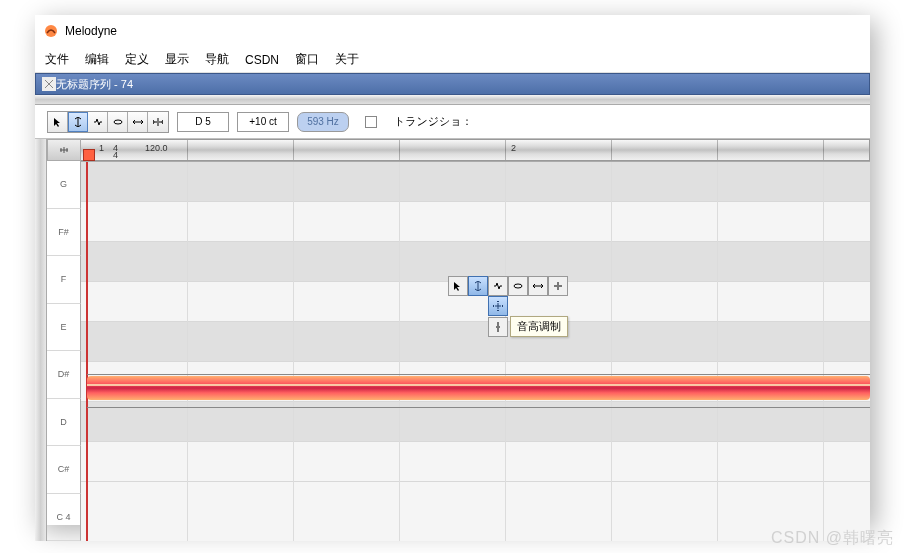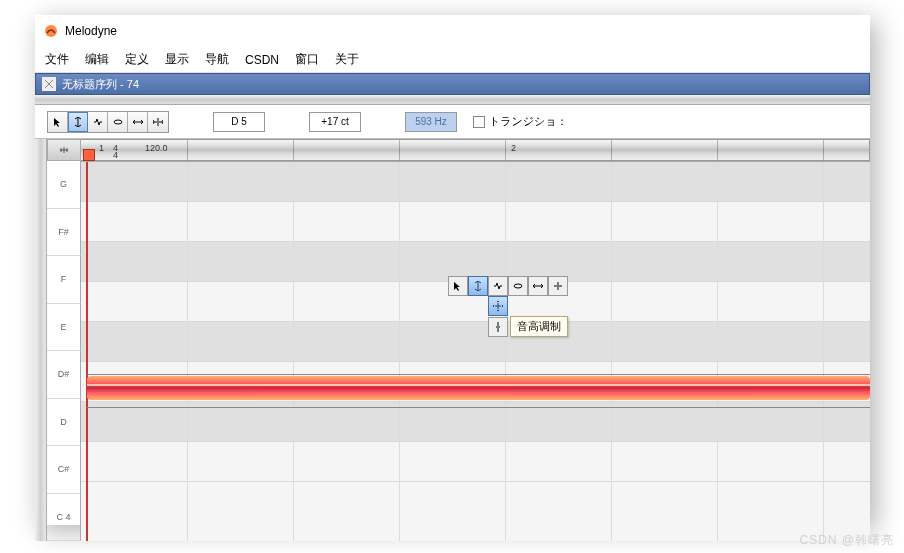--- a/index.html
+++ b/index.html
@@ -2,32 +2,32 @@
 <html><head>
 <meta charset="utf-8">
 <style>
 * { box-sizing: border-box; margin: 0; padding: 0; font-family: "Microsoft YaHei", Arial, sans-serif; }
 body { background: #fff; width: 904px; height: 553px; position: relative; overflow: hidden; }
 .outer-shadow { position: absolute; left: 35px; top: 15px; width: 835px; height: 510px; box-shadow: 6px 6px 25px rgba(0,0,0,0.3); background: #fff; }
 .titlebar { height: 30px; display: flex; align-items: center; padding: 16px 8px; background: #fff; font-size: 12px; }
 .titlebar .logo { width: 16px; height: 16px; margin-right: 6px; }
 .menubar { height: 26px; display: flex; align-items: center; padding: 0 10px; gap: 16px; background: #fff; border-bottom: 1px solid #e0e0e0; font-size: 12px; }
 .menubar span { cursor: pointer; }
-.doc-header { height: 22px; background: linear-gradient(to bottom, #6b8ac2, #4d6fa8); display: flex; align-items: center; padding: 0 6px; color: #fff; font-size: 11px; gap: 6px; border: 1px solid #3b5789; }
+.doc-header { height: 22px; background: linear-gradient(to bottom, #6b8ac2, #4d6fa8); display: flex; align-items: center; padding: 0 6px; color: #fff; font-size: 11px; border: 1px solid #3b5789; }
 .doc-header .icon { width: 14px; height: 14px; background: #eee; display: inline-block; }
 .workspace { display: flex; flex-direction: column; }
 .toolbar-row { height: 34px; display: flex; align-items: center; padding: 0 12px; gap: 8px; border-bottom: 1px solid #c0c0c0; }
 .metal-strip { height: 10px; background: linear-gradient(to bottom, #f5f5f5, #ccc, #e0e0e0); border-bottom: 1px solid #aaa; }
 .tool-group { display: flex; border: 1px solid #999; }
 .tool-btn { width: 20px; height: 20px; display: flex; align-items: center; justify-content: center; background: linear-gradient(to bottom, #fdfdfd, #e8e8e8); border-right: 1px solid #aaa; font-size: 10px; cursor: pointer; }
 .tool-btn:last-child { border-right: none; }
 .tool-btn.hover { background: linear-gradient(to bottom, #d8e8ff, #a8c8f0); border: 1px solid #5080c0; }
-.info-box { height: 20px; min-width: 52px; border: 1px solid #999; background: #fff; display: flex; align-items: center; justify-content: center; font-size: 10px; padding: 0 6px; margin-left: 36px; }
-.info-box.highlight { background: #bcd0f0; color: #5070a0; }
-.checkbox-wrap { display: flex; align-items: center; gap: 4px; font-size: 11px; margin-left: 8px; }
+.info-box { height: 20px; min-width: 52px; border: 1px solid #999; background: #fff; display: flex; align-items: center; justify-content: center; font-size: 10px; padding: 0 6px; }
+.info-box.highlight { background: #bcd0f0; color: #5070a0; border-radius: 7px; }
+.checkbox-wrap { display: flex; align-items: center; gap: 17px; font-size: 11px; margin-left: 8px; }
 .checkbox-wrap .cb { width: 12px; height: 12px; border: 1px solid #888; background: #fff; }
 .content-area { display: flex; height: 380px; }
 .left-gutter { width: 12px; background: linear-gradient(to right, #f0f0f0, #d0d0d0, #e8e8e8); border-right: 1px solid #aaa; }
 .piano-col { width: 34px; display: flex; flex-direction: column; }
 .piano-row { flex: 1; display: flex; align-items: center; justify-content: center; font-size: 9px; color: #666; border-bottom: 1px solid #d8d8d8; border-right: 1px solid #aaa; }
 .ruler-row { height: 22px; display: flex; }
 .ruler-corner { width: 34px; display: flex; align-items: center; justify-content: center; border: 1px solid #aaa; background: linear-gradient(to bottom, #eee, #ccc); font-size: 10px; }
 .ruler { flex: 1; background: linear-gradient(to bottom, #f8f8f8 0%, #ddd 30%, #c2c2c2 50%, #dedede 70%, #f0f0f0 100%); position: relative; border: 1px solid #999; border-left: none; font-size: 9px; color: #444; }
 .ruler .tick { position: absolute; top: 0; height: 100%; border-left: 1px solid rgba(0,0,0,0.25); }
 .ruler .label { position: absolute; top: 3px; font-size: 9px; color: #333; }
@@ -41,21 +41,21 @@
 .note-blob .layer1 { position: absolute; inset: 0; background: linear-gradient(to bottom, rgba(0,0,0,0) 0%, rgba(0,0,0,0.1) 40%, rgba(0,0,0,0) 60%); border-top: 1px solid #888; border-bottom: 1px solid #888; }
 .note-blob .layer2 { position: absolute; left: 0; right: 0; top: 2px; bottom: 8px; background: linear-gradient(to bottom, #ffb070 0%, #ff6060 30%, #cc2244 50%, #ff6060 70%, #ffb070 100%); border-radius: 4px; }
 .note-blob .layer3 { position: absolute; left: 0; right: 0; top: 10px; height: 2px; background: rgba(255,255,200,0.7); }
 .context-menu { position: absolute; left: 448px; top: 276px; }
 .cm-row1 { display: flex; }
 .cm-row2 { display: flex; margin-left: 40px; }
 .cm-row3 { display: flex; margin-left: 40px; align-items: center; }
 .cm-btn { width: 20px; height: 20px; display: flex; align-items: center; justify-content: center; background: #f0f0f0; border: 1px solid #999; font-size: 10px; cursor: pointer; }
 .cm-btn.sel { background: linear-gradient(to bottom, #c8e0ff, #90b8e8); border-color: #4070b0; }
 .tooltip { background: #fffef0; border: 1px solid #b0a880; padding: 2px 6px; font-size: 11px; margin-left: 2px; box-shadow: 1px 1px 2px rgba(0,0,0,0.2); }
-.watermark { position: absolute; right: 10px; bottom: 4px; font-size: 12px; color: rgba(200,200,200,0.8); letter-spacing: 1px; margin-left: 28px; }
+.watermark { position: absolute; right: 10px; bottom: 4px; font-size: 16px; color: rgba(200,200,200,0.8); letter-spacing: 1px; margin-left: 28px; }
 </style>
 </head>
 <body>
 
 <div class="outer-shadow">
   <div class="titlebar">
     <svg class="logo" viewBox="0 0 16 16">
         <circle cx="8" cy="8" r="6" fill="#ff8844"></circle>
         <path d="M4 10 Q8 4 12 10" stroke="#803010" fill="none" stroke-width="1.5"></path>
       </svg>
@@ -111,21 +111,21 @@
               <path d="M0 5 L10 5 M2 3 L0 5 L2 7 M8 3 L10 5 L8 7" stroke="#000" fill="none"></path>
             </svg>
           </div>
         <div class="tool-btn">
             <svg width="10" height="10" viewBox="0 0 10 10">
               <path d="M5 1 L5 9 M1 5 L4 5 M6 5 L9 5 M0 3 L1 5 L0 7 M10 3 L9 5 L10 7" stroke="#000" fill="none"></path>
             </svg>
           </div>
       </div>
       <div class="info-box">D 5</div>
-      <div class="info-box">+17 ct</div>
+      <div class="info-box">+10 ct</div>
       <div class="info-box highlight">593 Hz</div>
       <div class="checkbox-wrap">
         <div class="cb"></div>
         <span>トランジショ：</span>
       </div>
     </div>
 
     <div style="display:flex;">
       <div class="left-gutter"></div>
       <div style="flex:1; display:flex; flex-direction:column;">

